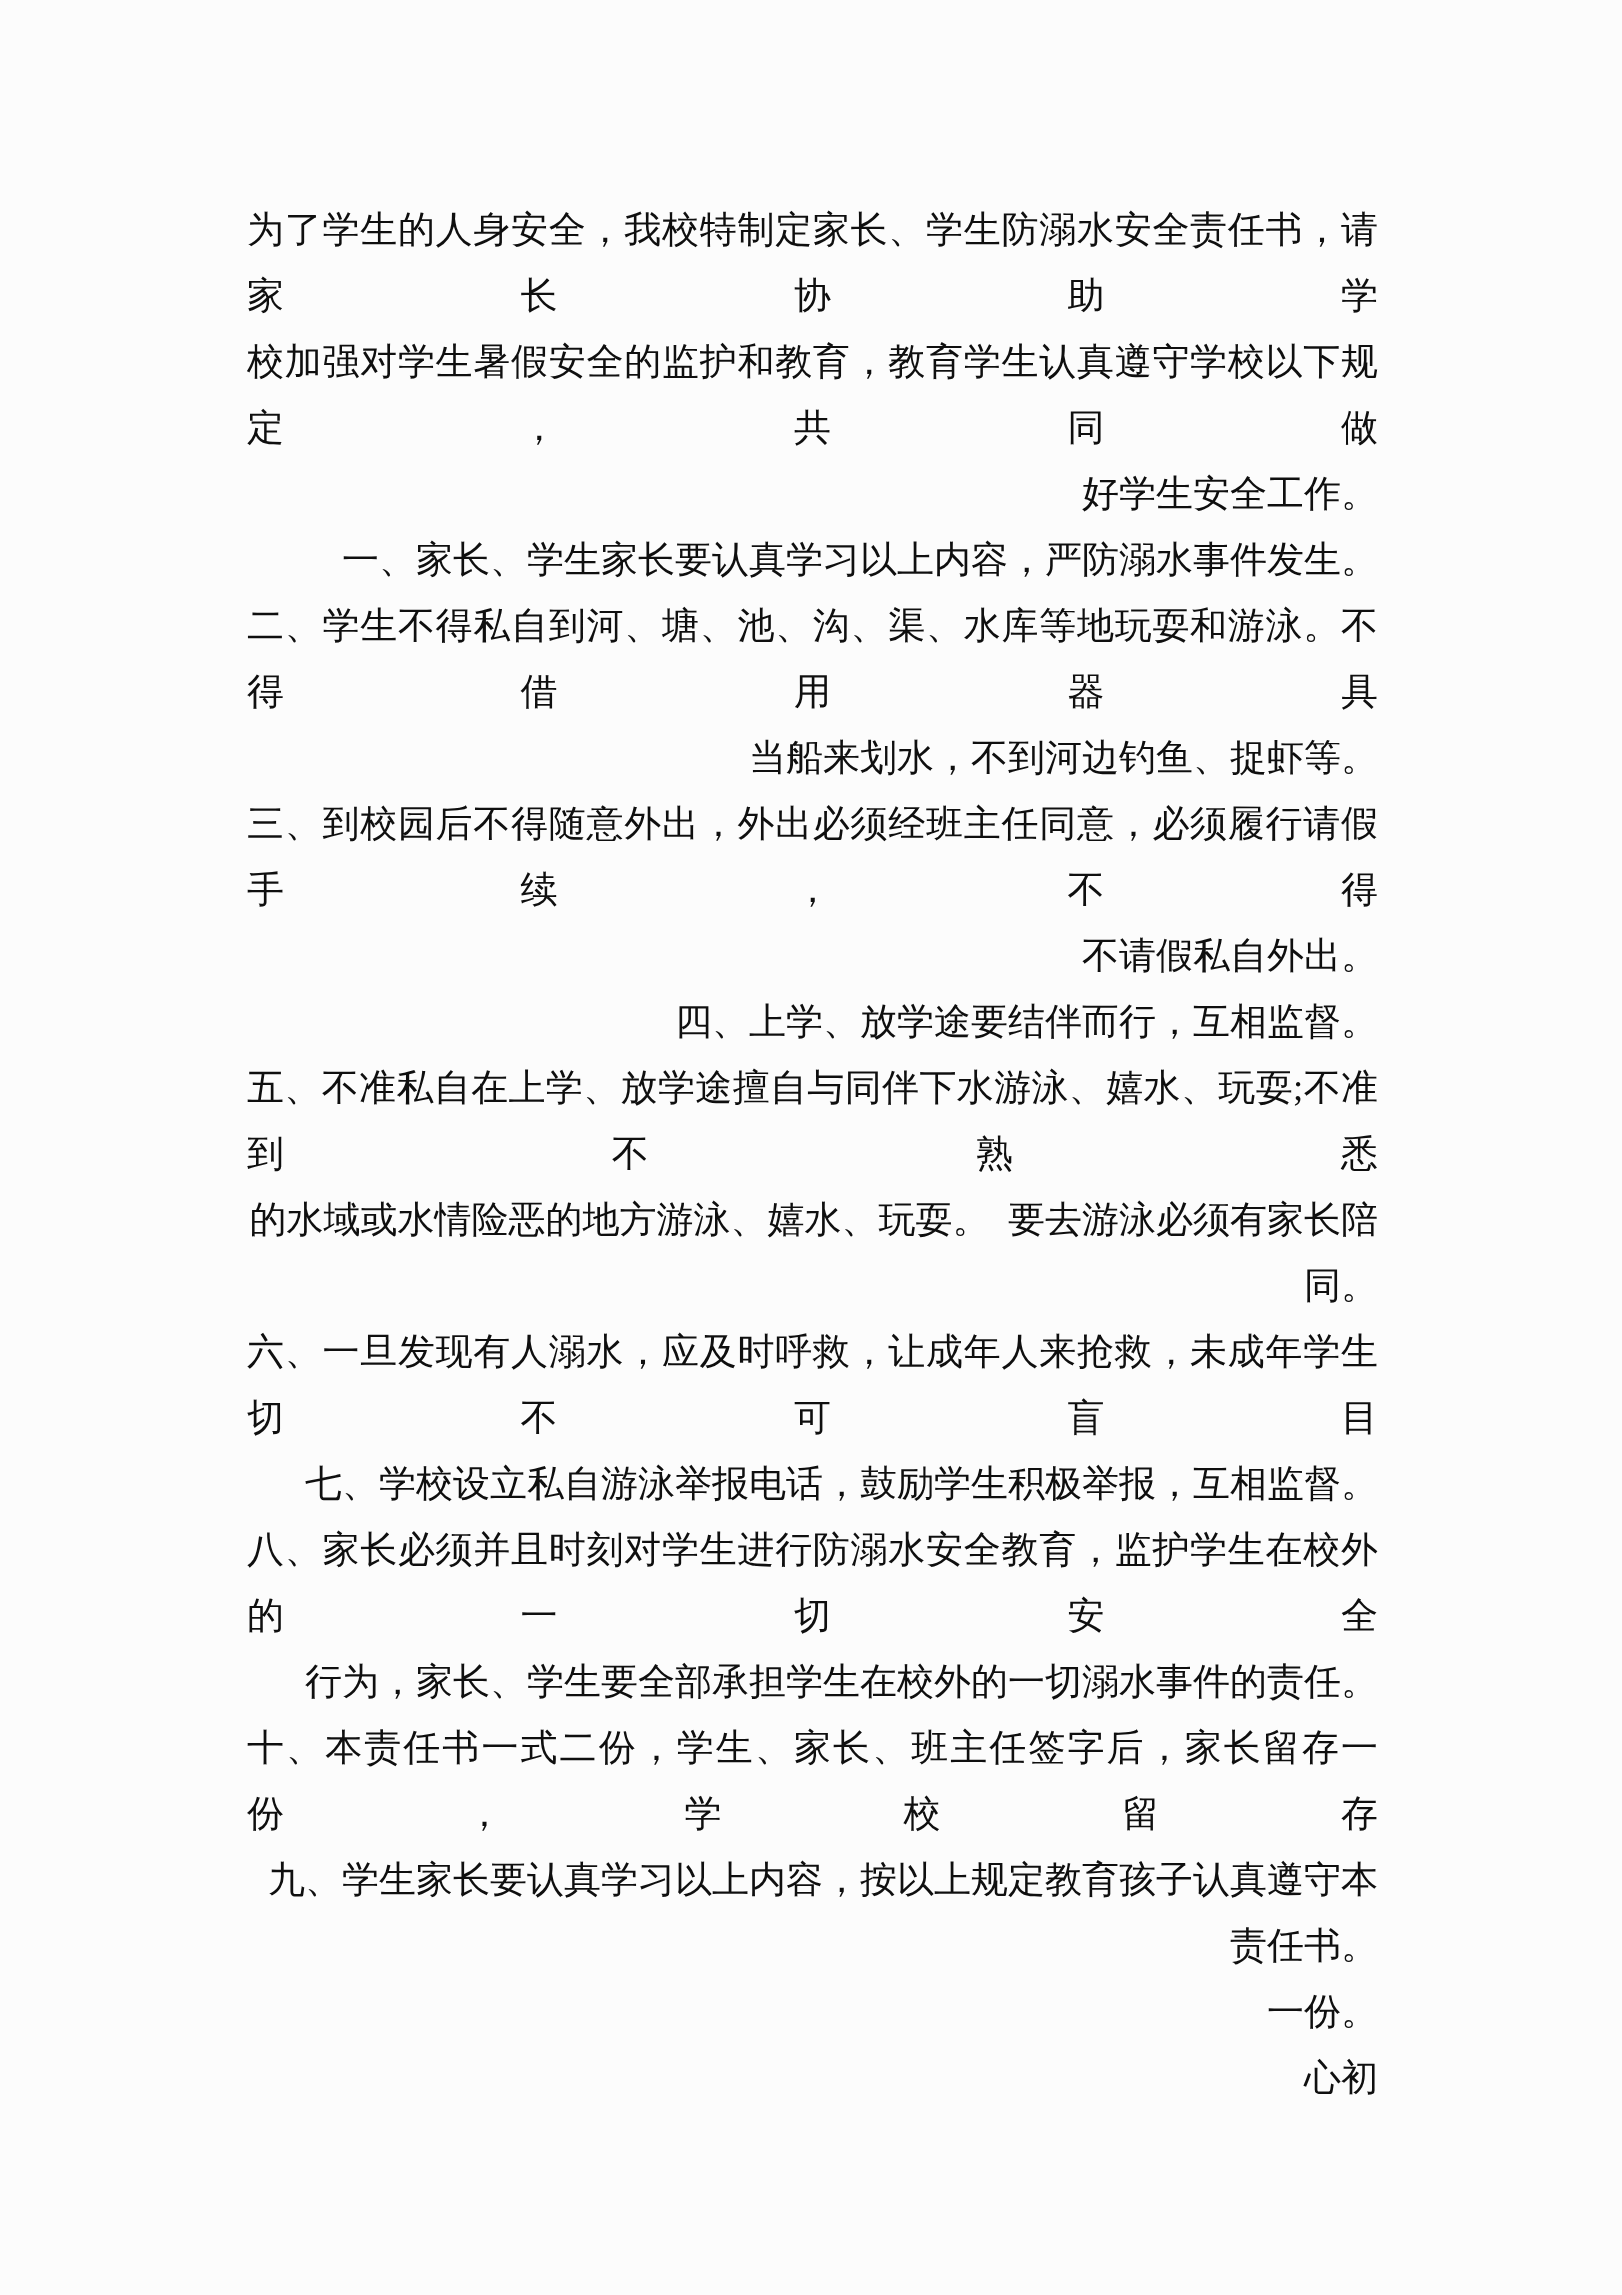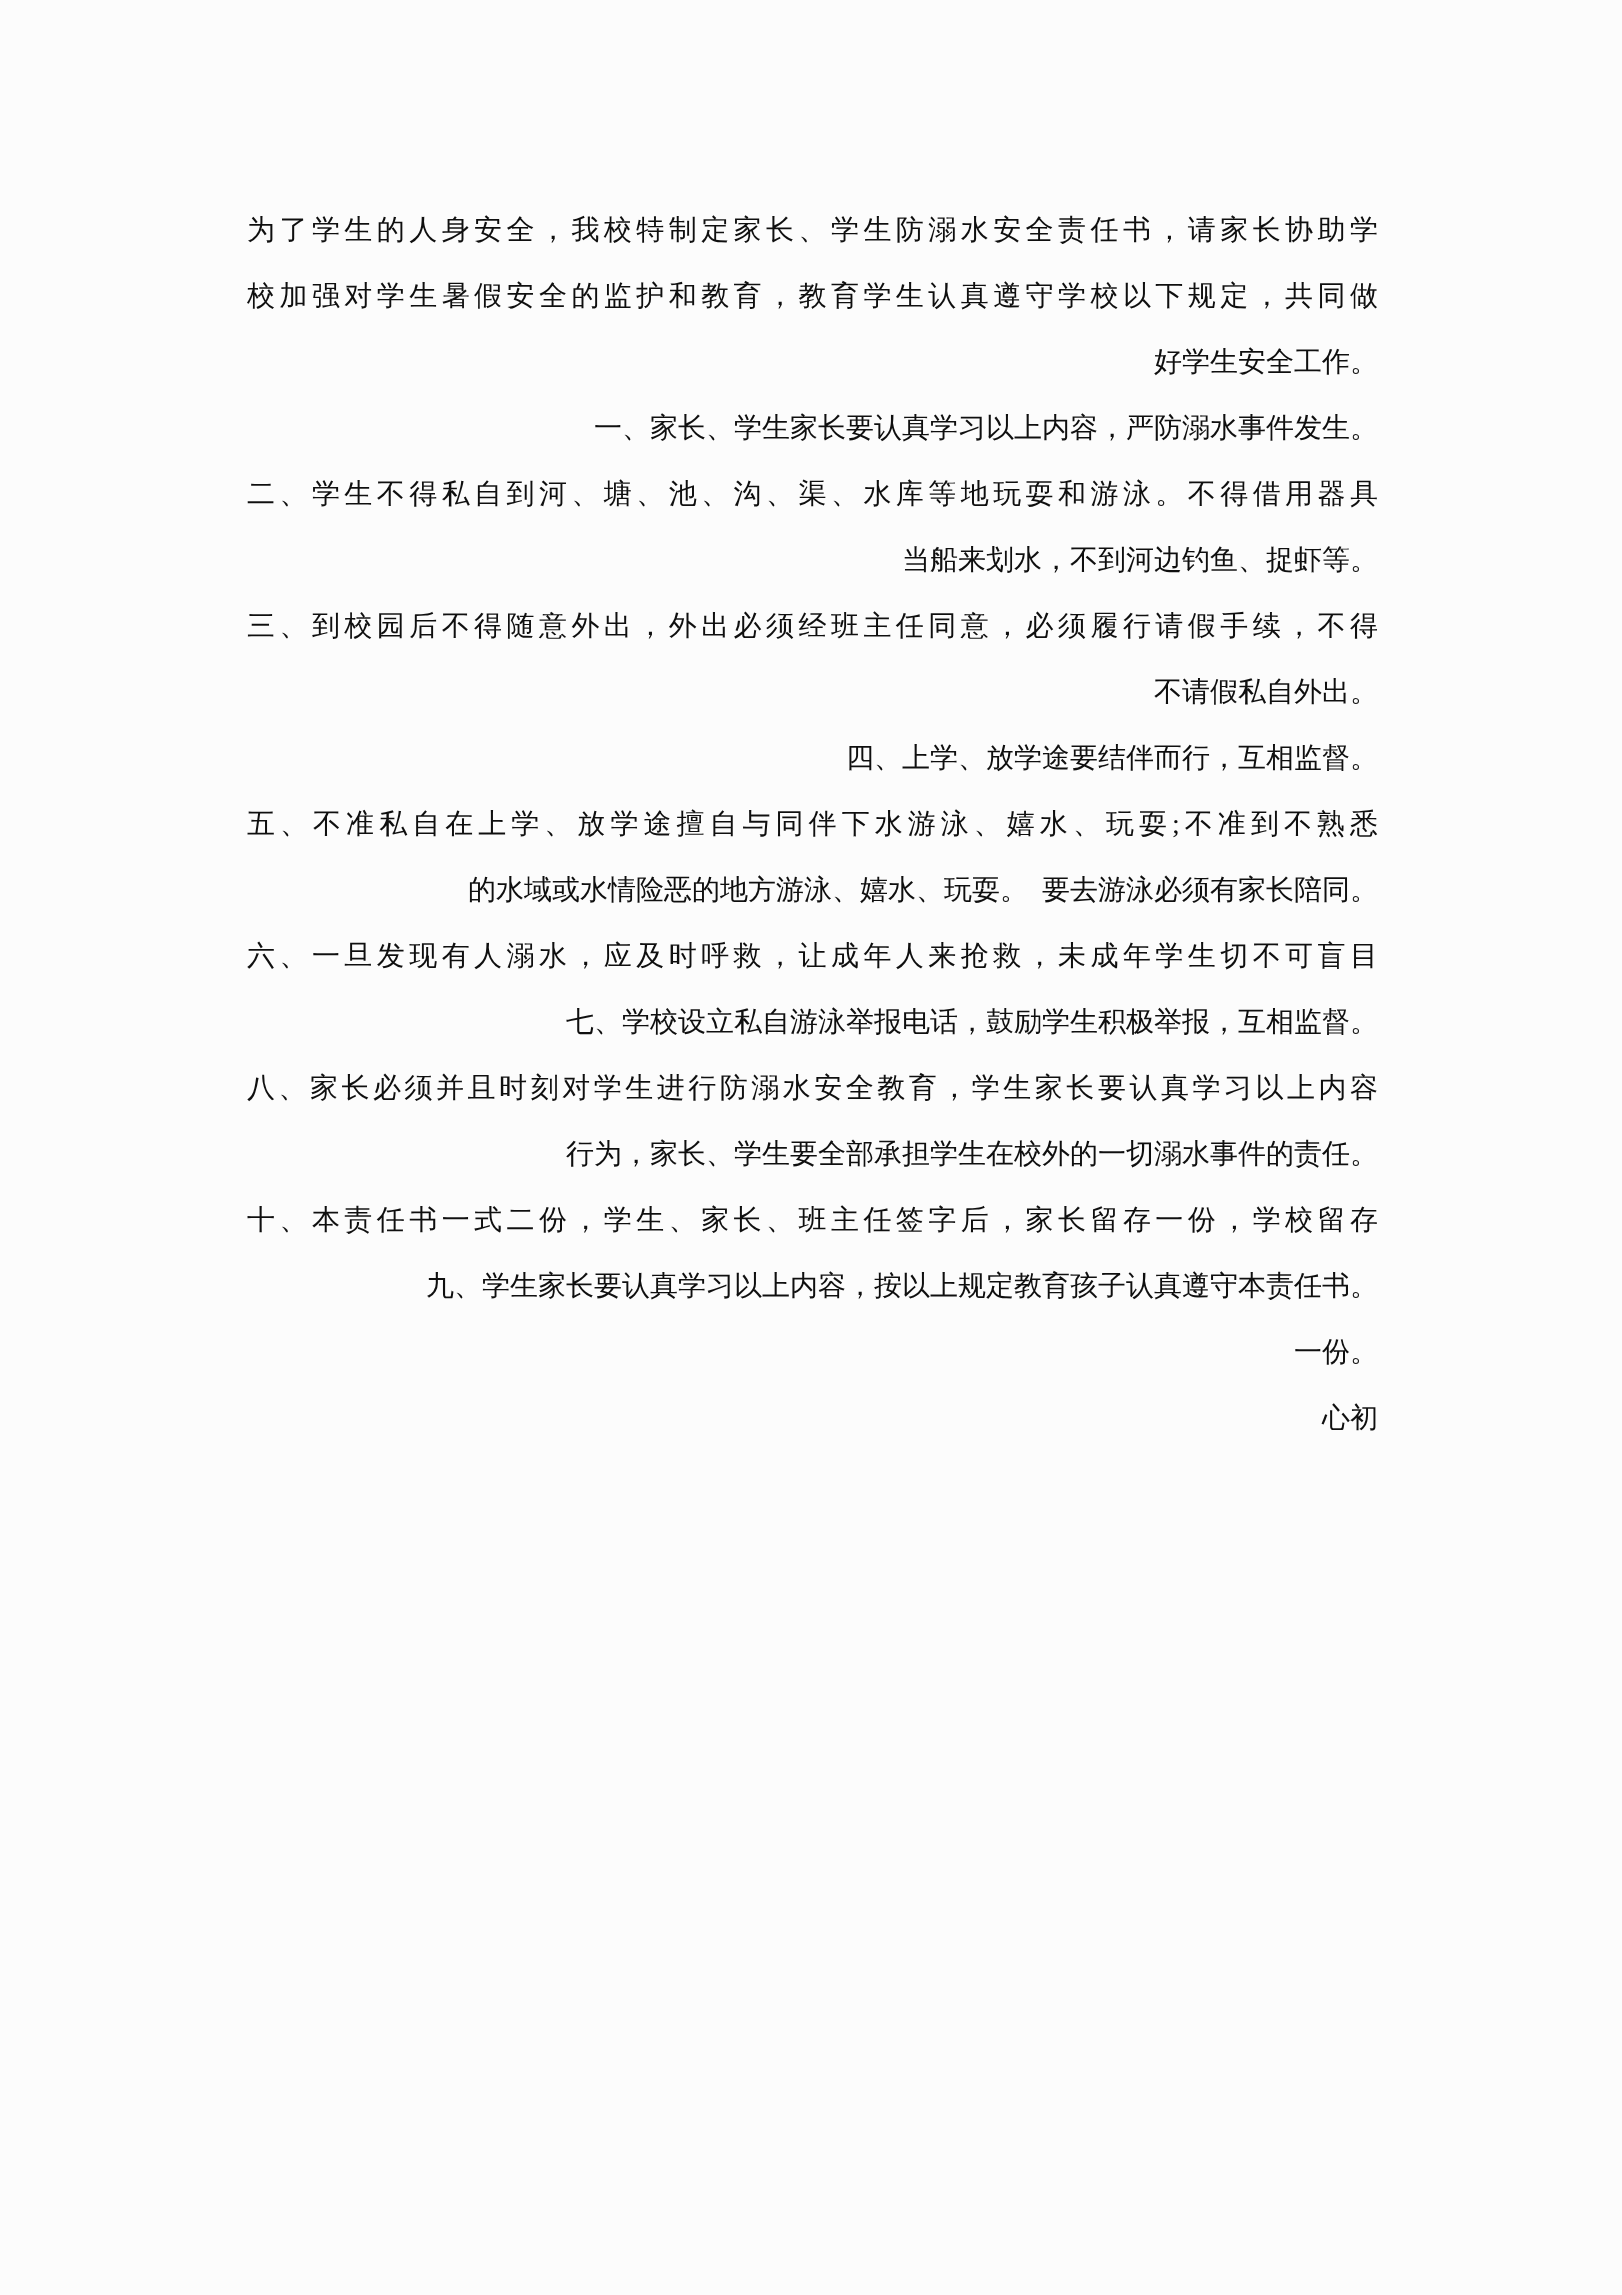--- a/index.html
+++ b/index.html
@@ -17,21 +17,21 @@
     position: absolute;
     inset: 0;
     background: #fcfcfc;
   }
   .content {
     position: absolute;
     left: 247px;
     top: 197px;
     width: 1131px;
     font-family: "Liberation Serif", "DejaVu Serif", serif;
-    font-size: 28px;
+    font-size: 37px;
     line-height: 66px;
     color: #0f0f0f;
   }
   .line {
     min-height: 66px;
     white-space: pre-wrap;
     text-align: right;
   }
   .line.fill {
     text-align: justify;
@@ -49,21 +49,21 @@
       <div class="line">一、家长、学生家长要认真学习以上内容，严防溺水事件发生。</div>
       <div class="line fill">二、学生不得私自到河、塘、池、沟、渠、水库等地玩耍和游泳。不得借用器具</div>
       <div class="line">当船来划水，不到河边钓鱼、捉虾等。</div>
       <div class="line fill">三、到校园后不得随意外出，外出必须经班主任同意，必须履行请假手续，不得</div>
       <div class="line">不请假私自外出。</div>
       <div class="line">四、上学、放学途要结伴而行，互相监督。</div>
       <div class="line fill">五、不准私自在上学、放学途擅自与同伴下水游泳、嬉水、玩耍;不准到不熟悉</div>
       <div class="line">的水域或水情险恶的地方游泳、嬉水、玩耍。  要去游泳必须有家长陪同。</div>
       <div class="line fill">六、一旦发现有人溺水，应及时呼救，让成年人来抢救，未成年学生切不可盲目</div>
       <div class="line">七、学校设立私自游泳举报电话，鼓励学生积极举报，互相监督。</div>
-      <div class="line fill">八、家长必须并且时刻对学生进行防溺水安全教育，学生家长要认真学习以上内容</div>
+      <div class="line fill">八、家长必须并且时刻对学生进行防溺水安全教育，监护学生在校外的一切安全</div>
       <div class="line">行为，家长、学生要全部承担学生在校外的一切溺水事件的责任。</div>
       <div class="line fill">十、本责任书一式二份，学生、家长、班主任签字后，家长留存一份，学校留存</div>
       <div class="line">九、学生家长要认真学习以上内容，按以上规定教育孩子认真遵守本责任书。</div>
       <div class="line">一份。</div>
       <div class="line">心初</div>
     </div>
 </div>
 
 
 </body></html>

